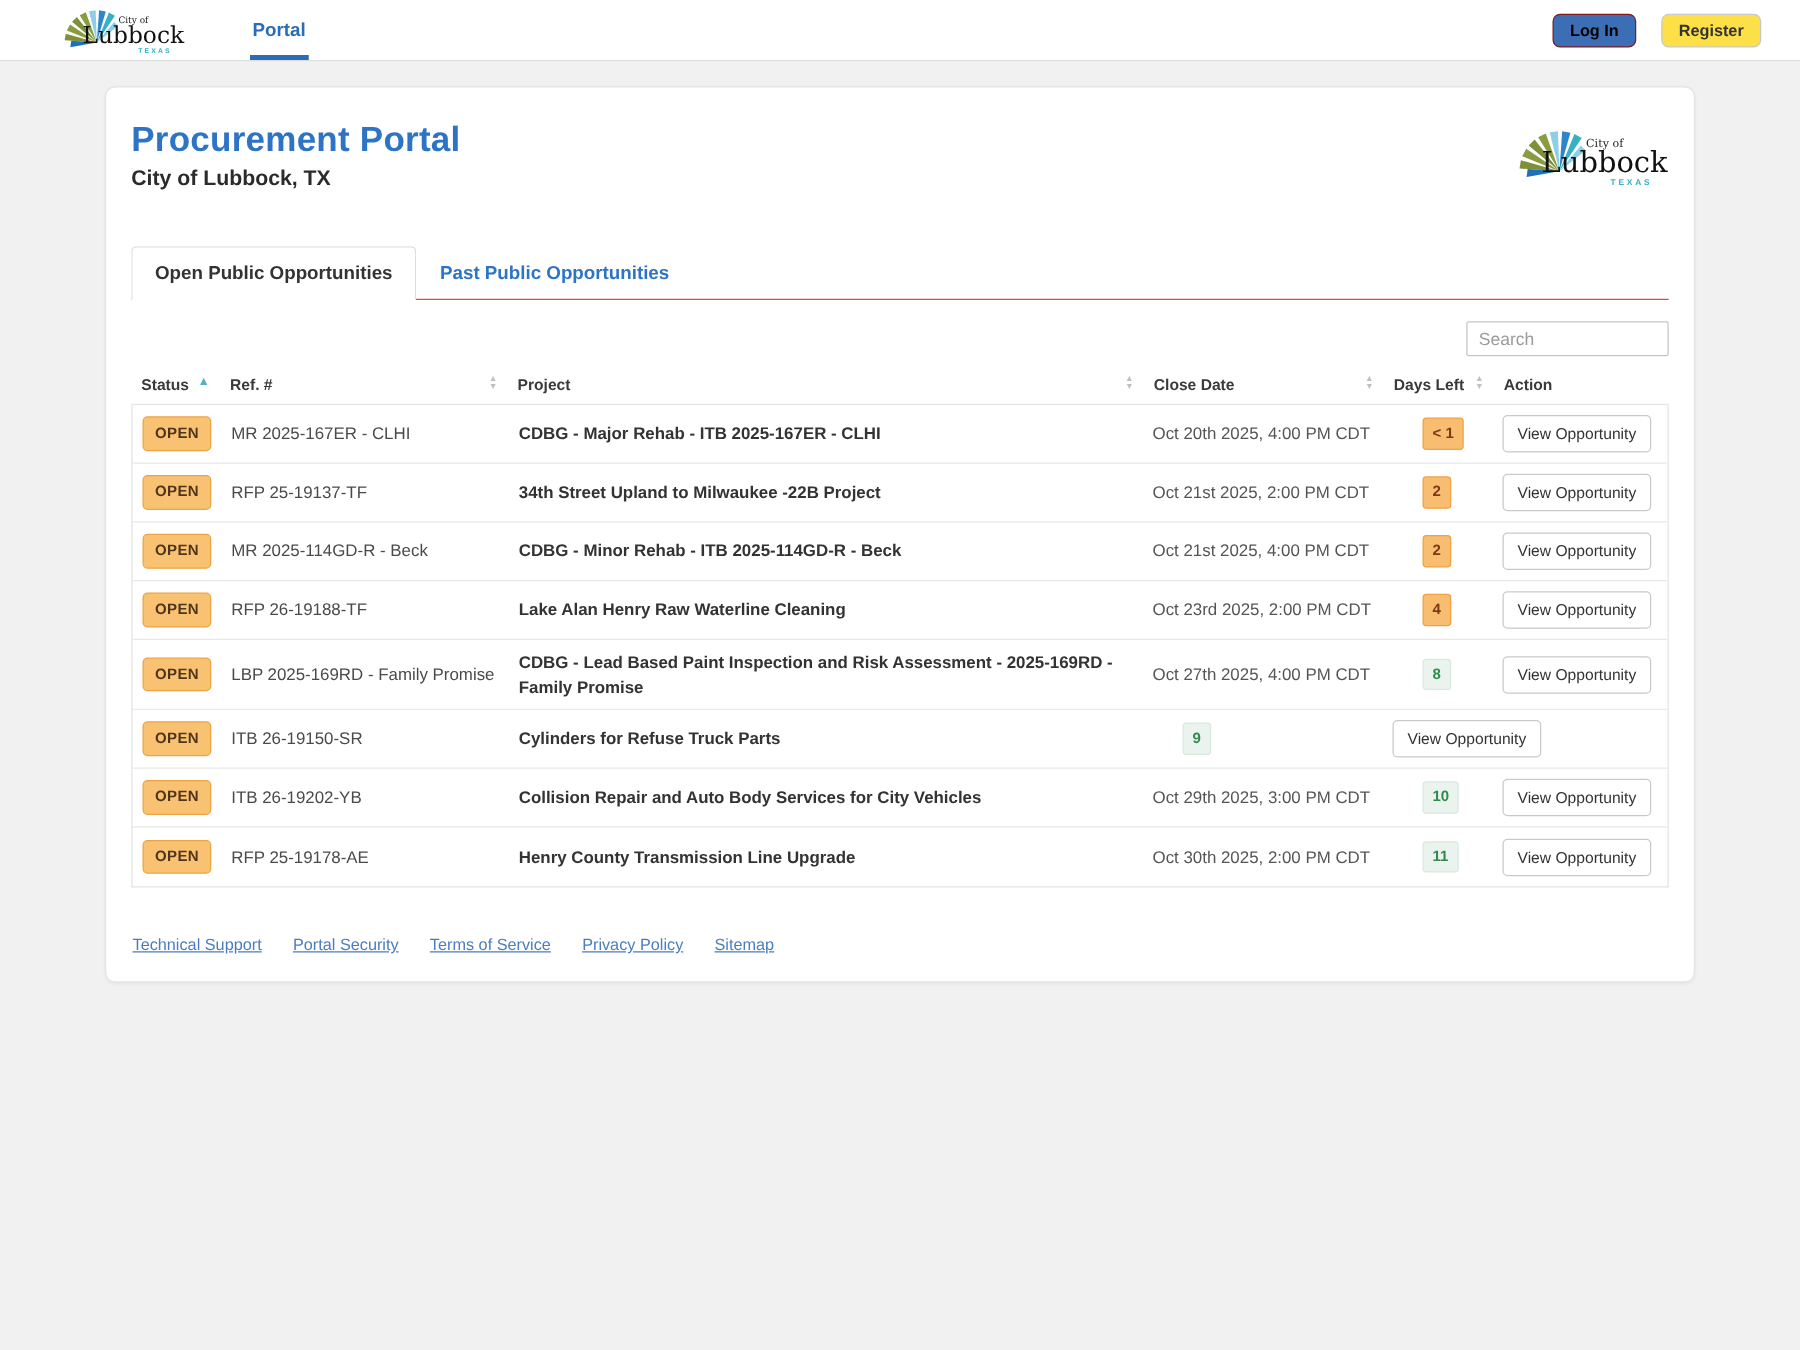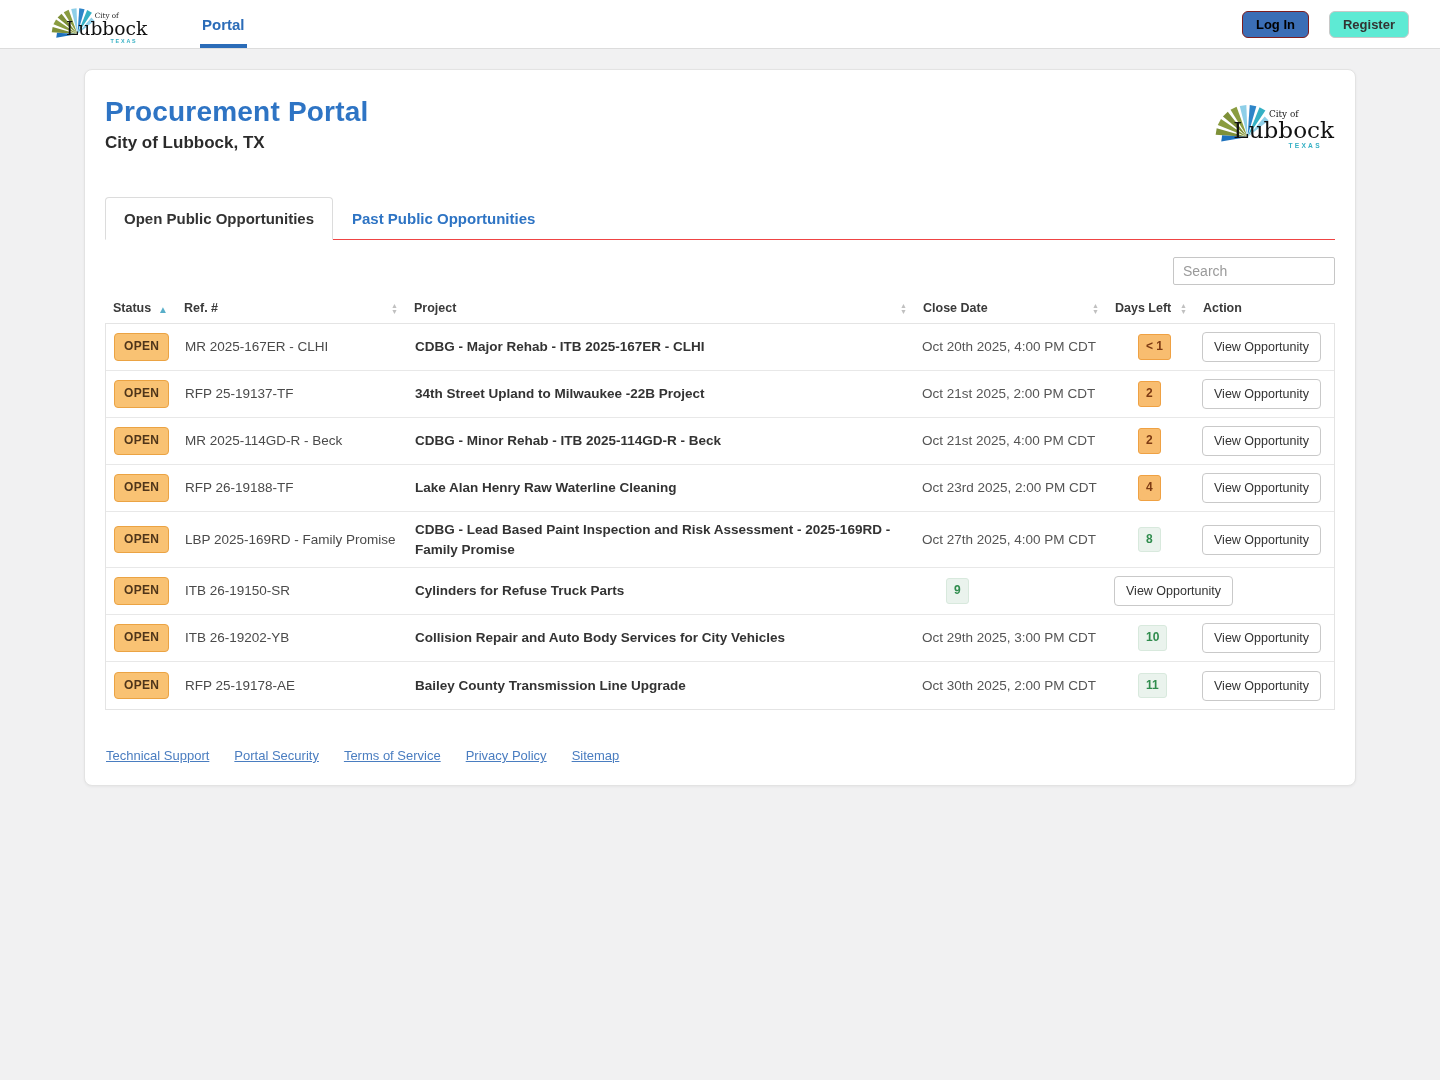--- a/index.html
+++ b/index.html
@@ -46,21 +46,21 @@
     border-radius:6px;
     padding:5px 13px;
     cursor:pointer;
   }
   .btn-login {
     background:#3b6eb5; color:#000000;
     border:1px solid #7f1d1d;
     margin-right:20px;
   }
   .btn-register {
-    background:#5eead4; color:#333;
+    background:#fde047; color:#333;
     border:1px solid #c8c8c8;
   }
 
   
   .card {
     width:1272px;
     margin:20px auto 0;
     background:#fff;
     border:1px solid #e3e3e3;
     border-radius:8px;
@@ -116,21 +116,21 @@
   }
   .search-input::placeholder { color:#9a9a9a; }
 
   
   .grid-cols {
     display:grid;
     grid-template-columns:71px 230px 1fr 192px 88px 140px;
   }
   .thead { margin-top:8px; }
   .th {
-    display:flex; align-items:flex-end;
+    display:flex; align-items:flex-start;
     padding:8px 8px;
     font-size:12.5px; font-weight:bold; color:#3a3a3a;
     cursor:pointer;
   }
   .sort-neutral {
     margin-left:auto;
     display:flex; flex-direction:column;
     color:#c0c0c0;
     font-size:7px; line-height:6px;
     padding-left:6px;
@@ -416,21 +416,21 @@
       <div class="td">
         <button class="btn-view">View Opportunity</button>
       </div>
     </div>
 
     <div class="grid-cols tr">
       <div class="td">
         <span class="badge-open">OPEN</span>
       </div>
       <div class="td">RFP 25-19178-AE</div>
-      <div class="td td-project">Bailey County Transmission Line Upgrade</div>
+      <div class="td td-project">Henry County Transmission Line Upgrade</div>
       <div class="td td-date">Oct 30th 2025, 2:00 PM CDT</div>
       <div class="td">
         <span class="badge-days badge-green">11</span>
       </div>
       <div class="td">
         <button class="btn-view">View Opportunity</button>
       </div>
     </div>
   </div>
 

